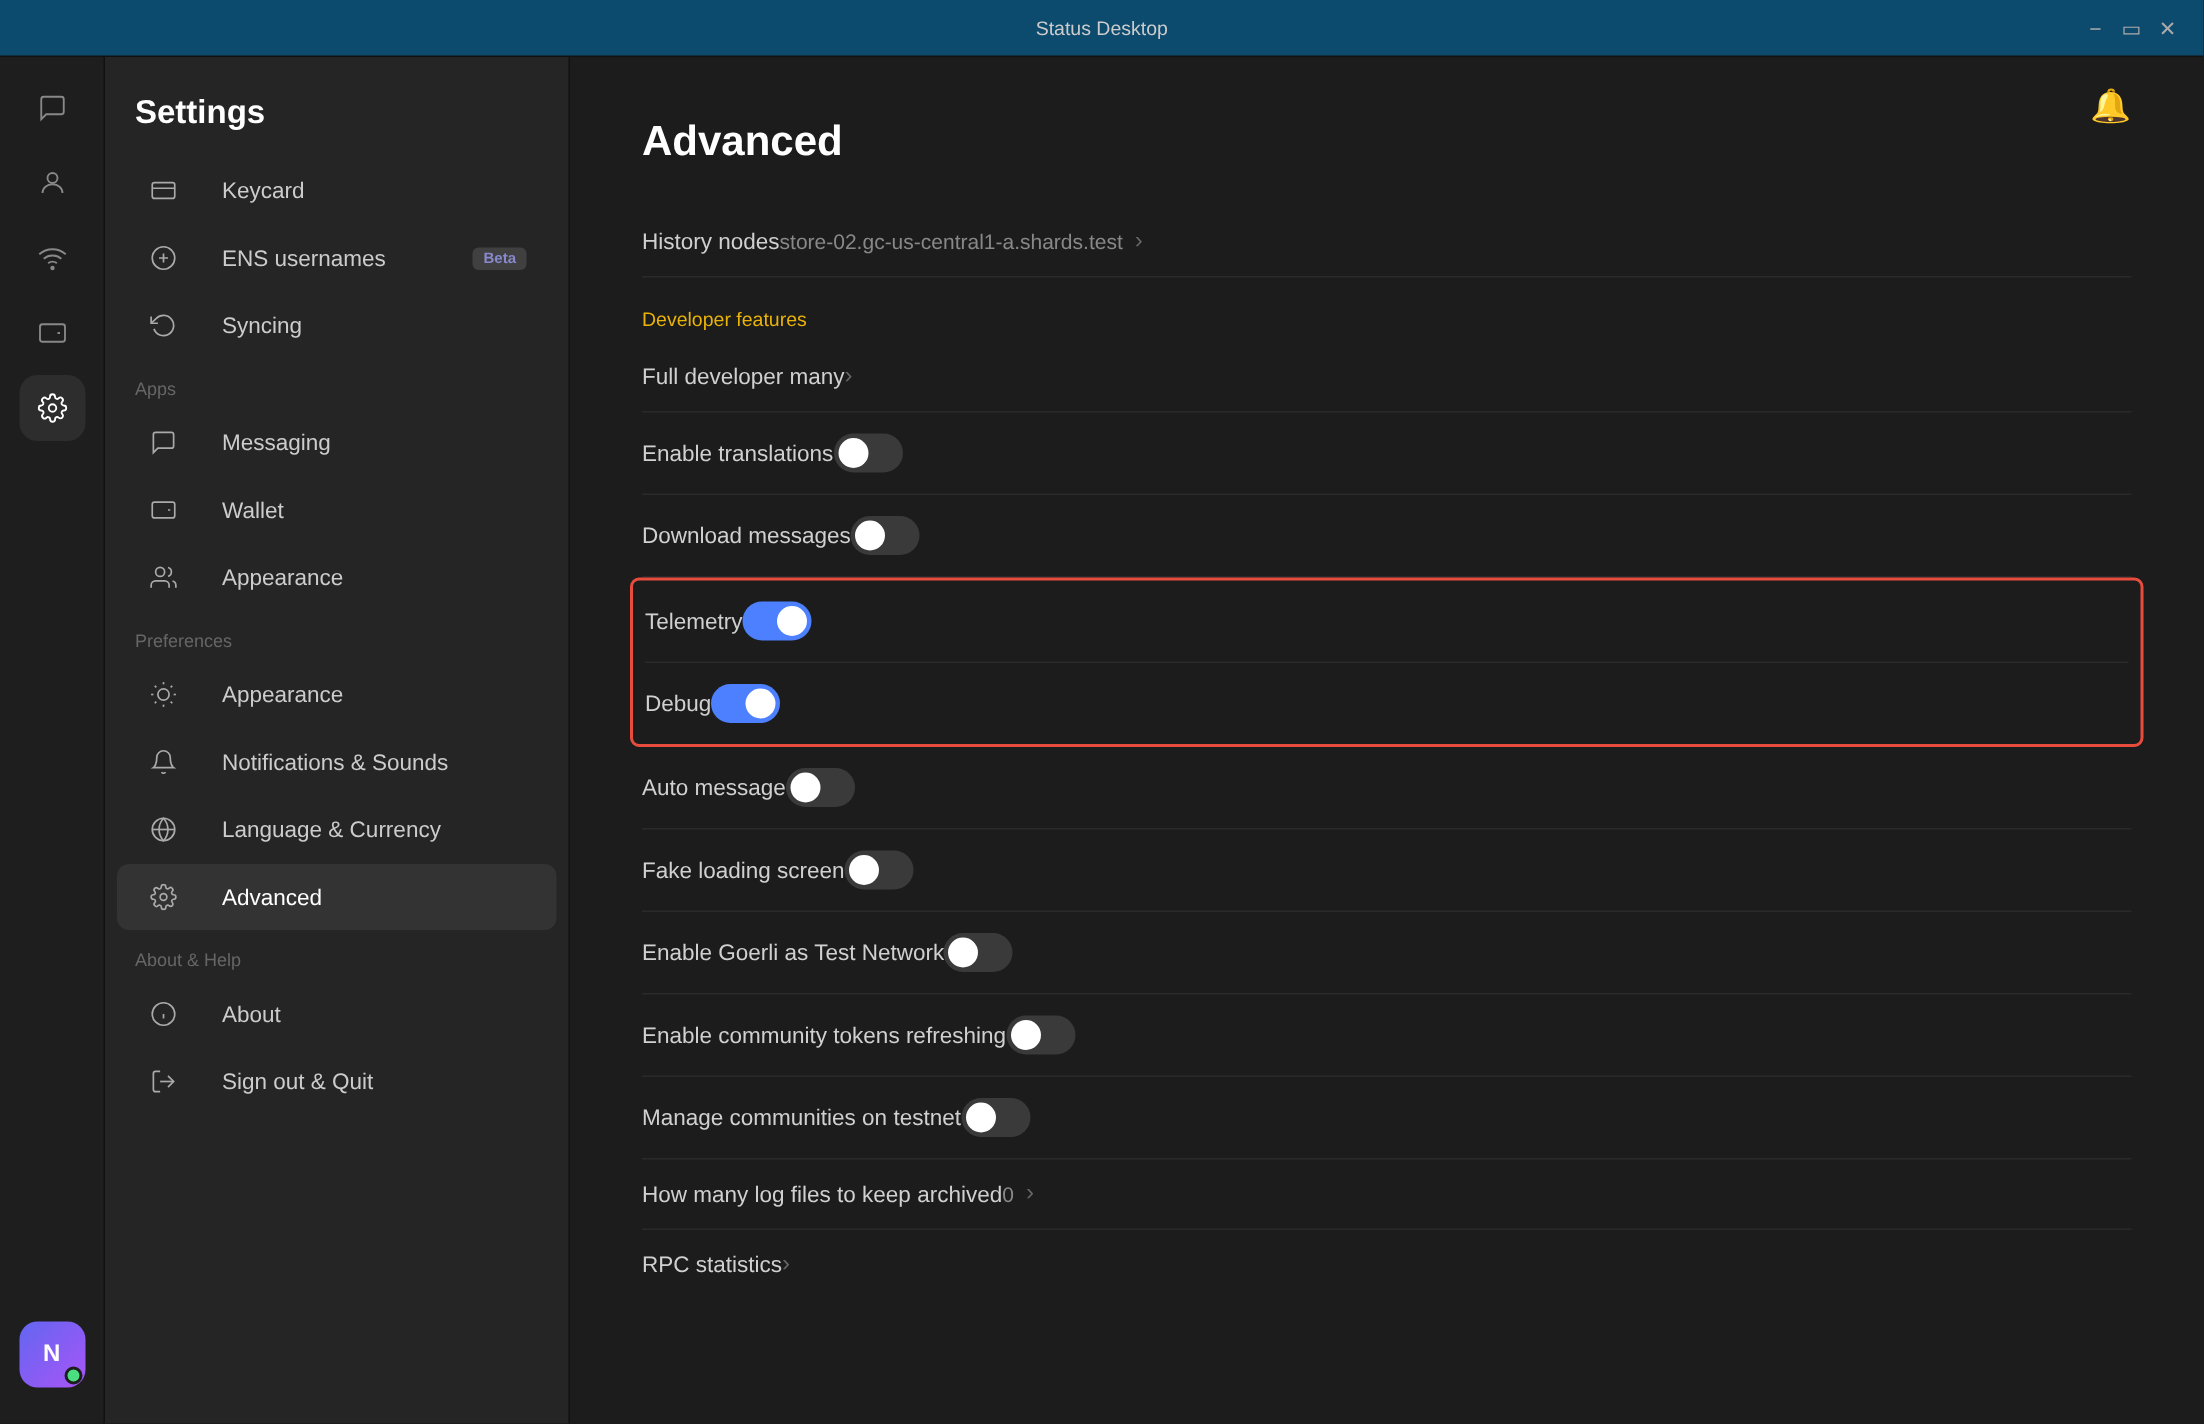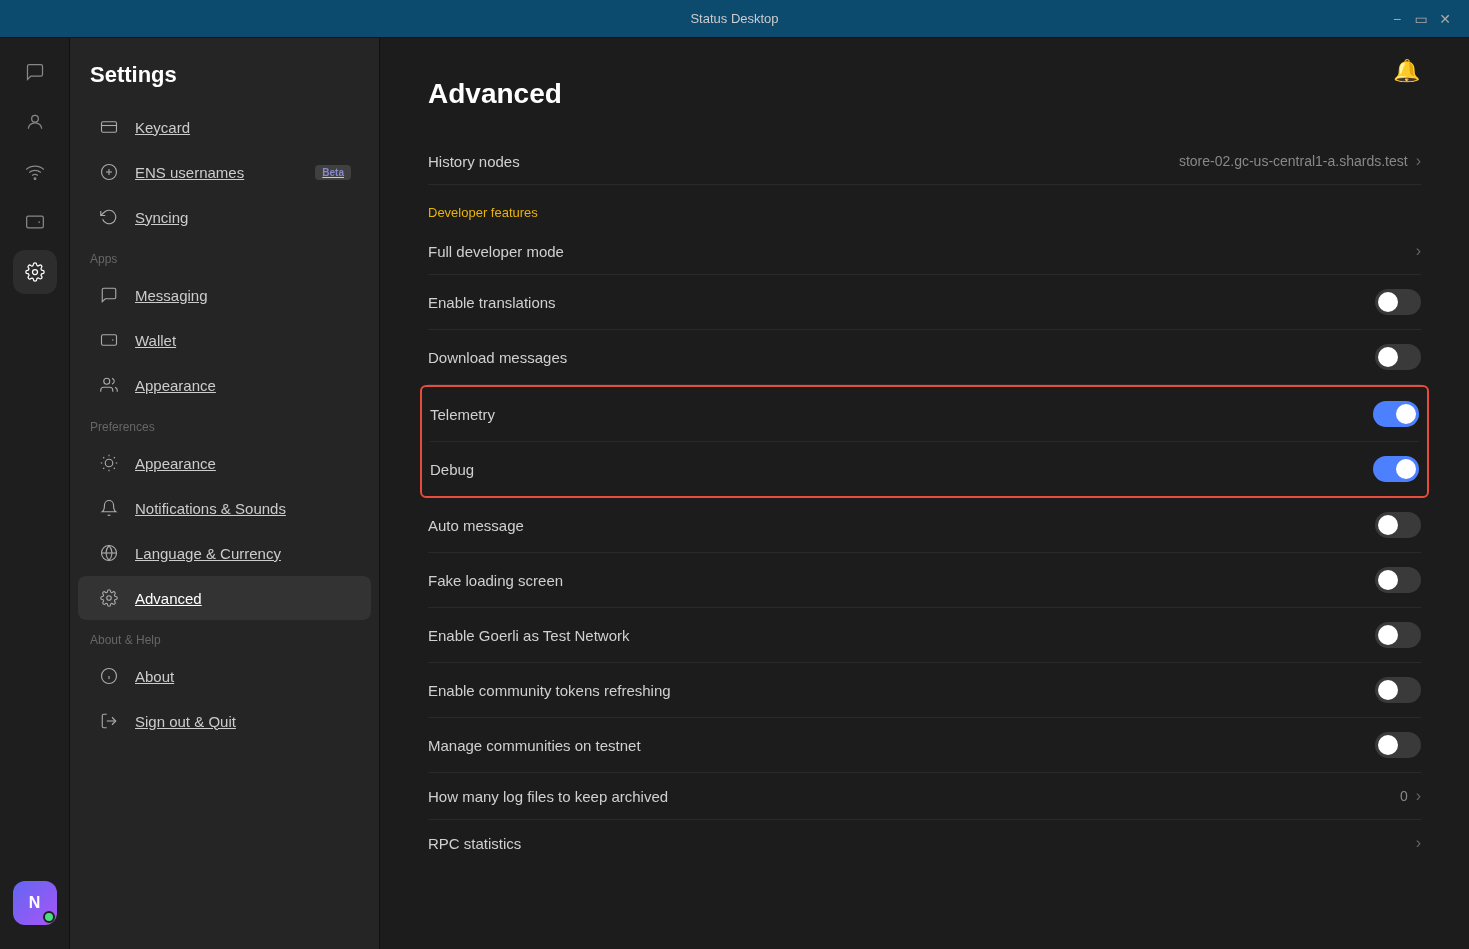--- a/index.html
+++ b/index.html
@@ -122,28 +122,27 @@
     .sidebar-section-label {
       font-size: 12px;
       color: #666;
       padding: 12px 20px 6px;
       text-transform: none;
       font-weight: 500;
     }
     .sidebar-item {
       display: flex;
       align-items: center;
-      gap: 15px;
+      gap: 28px;
       padding: 11px 20px;
       cursor: pointer;
       border-radius: 8px;
       margin: 1px 8px;
       color: #ccc;
       font-size: 15px;
-      text-decoration: underline;
     }
     .sidebar-item.active {
       background: #333;
       color: #fff;
     }
     .sidebar-item-icon {
       width: 22px;
       height: 22px;
       display: flex;
       align-items: center;
@@ -173,24 +172,22 @@
       font-size: 28px;
       font-weight: 700;
       color: #fff;
       margin-bottom: 28px;
     }
 
     
     .settings-row {
       display: flex;
       align-items: center;
-      justify-content: space-between;
       padding: 14px 0;
       border-bottom: 1px solid #2a2a2a;
-      gap: 12px;
     }
     .settings-row:last-child {
       border-bottom: none;
     }
     .settings-row-label {
       font-size: 15px;
       color: #d0d0d0;
     }
     .settings-row-value {
       display: flex;
@@ -455,21 +452,21 @@
       <span class="settings-row-label">History nodes</span>
       <div class="settings-row-value">
         <span>store-02.gc-us-central1-a.shards.test</span>
         <span class="chevron-right">›</span>
       </div>
     </div>
 
     <div class="section-label">Developer features</div>
 
     <div class="settings-row">
-      <span class="settings-row-label">Full developer mode</span>
+      <span class="settings-row-label">Full developer many</span>
       <div class="settings-row-value">
         <span class="chevron-right">›</span>
       </div>
     </div>
 
     <div class="settings-row">
       <span class="settings-row-label">Enable translations</span>
       <div class="toggle off">
         <div class="toggle-knob"></div>
       </div>

